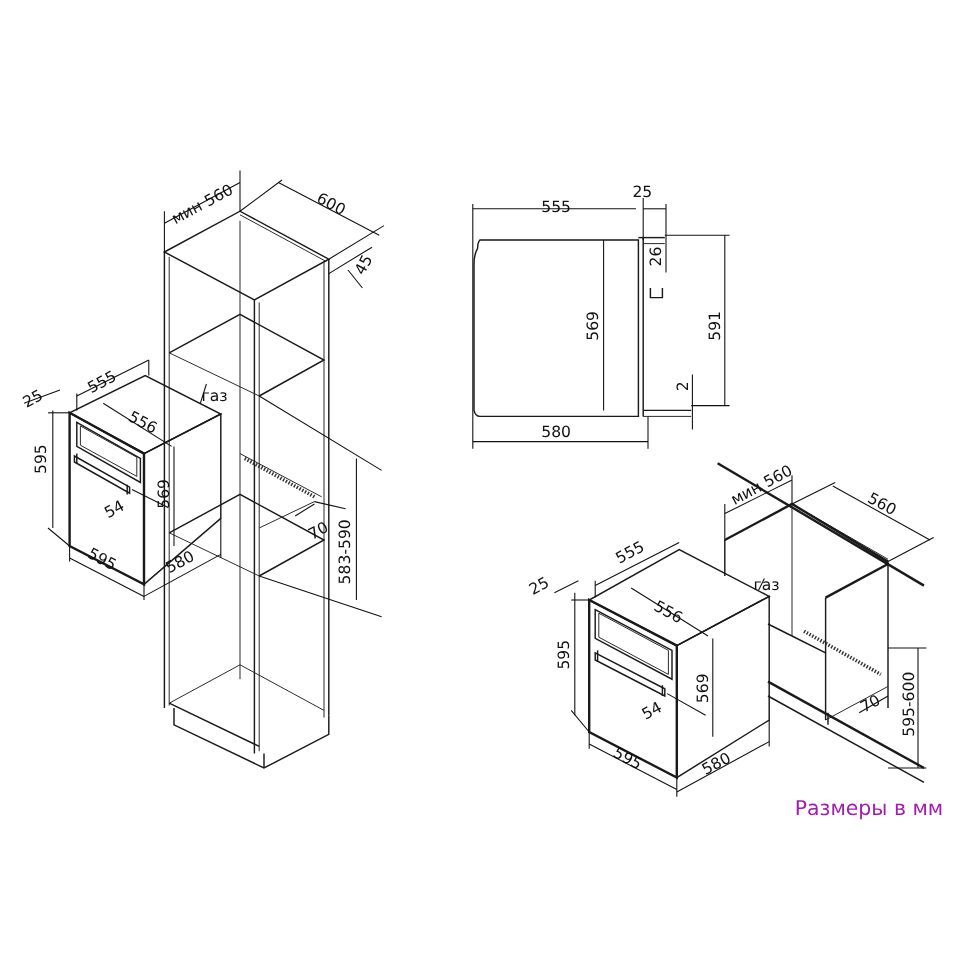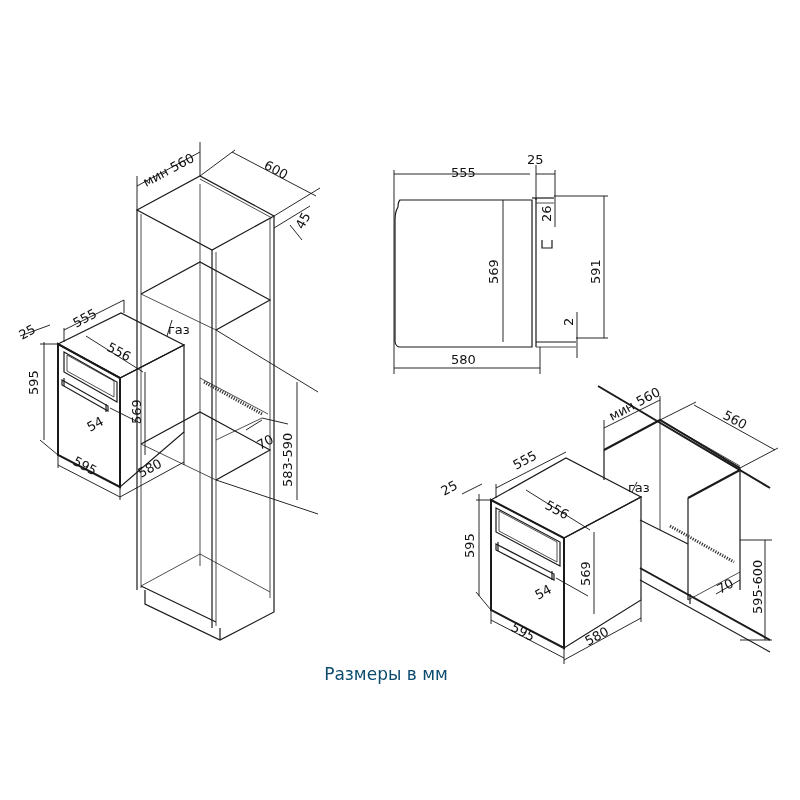--- a/index.html
+++ b/index.html
@@ -4,22 +4,22 @@
 <style>
   html, body { margin: 0; padding: 0; background: #ffffff; }
   body { width: 800px; height: 800px; position: relative; overflow: hidden; font-family: "DejaVu Sans", sans-serif; }
   svg { position: absolute; left: 0; top: 0; }
   .ln { stroke: #1a1a1a; stroke-width: 1.2; fill: none; }
   .ln2 { stroke: #1a1a1a; stroke-width: 2; fill: none; }
   .thin { stroke: #222; stroke-width: 0.8; fill: none; }
   .dim { stroke: #111; stroke-width: 0.9; fill: none; }
   .hatch { stroke: #333; stroke-width: 3; stroke-dasharray: 1.2 1.4; fill: none; }
   text.lbl { font-family: "DejaVu Sans", sans-serif; font-size: 13px; fill: #111; }
-  .caption { position: absolute; left: 0; width: 800px; top: 664px; text-align: center;
-    font-family: "DejaVu Sans", sans-serif; font-size: 17px; color: #0c4a6e; }
+  .caption { position: absolute; left: 0; width: 800px; top: 664px; text-align: right;
+    font-family: "DejaVu Sans", sans-serif; font-size: 17px; color: #a21caf; }
   .caption span { position: relative; left: -14px; }
 </style>
 </head>
 <body>
 
 <svg width="800" height="800" viewBox="0 0 800 800">
 
   <g>
 
     <polygon class="ln" points="137,210 200,176 274,216 212,250"></polygon>

